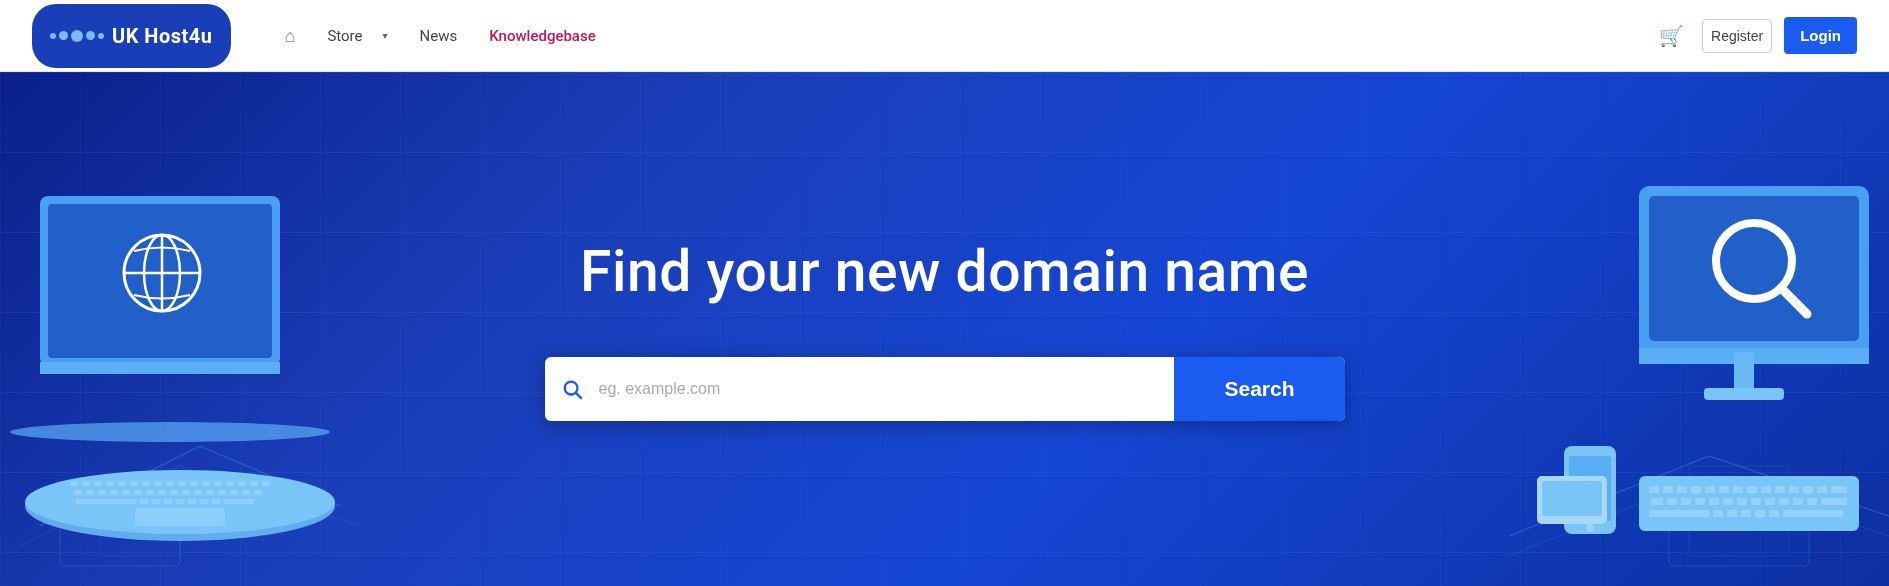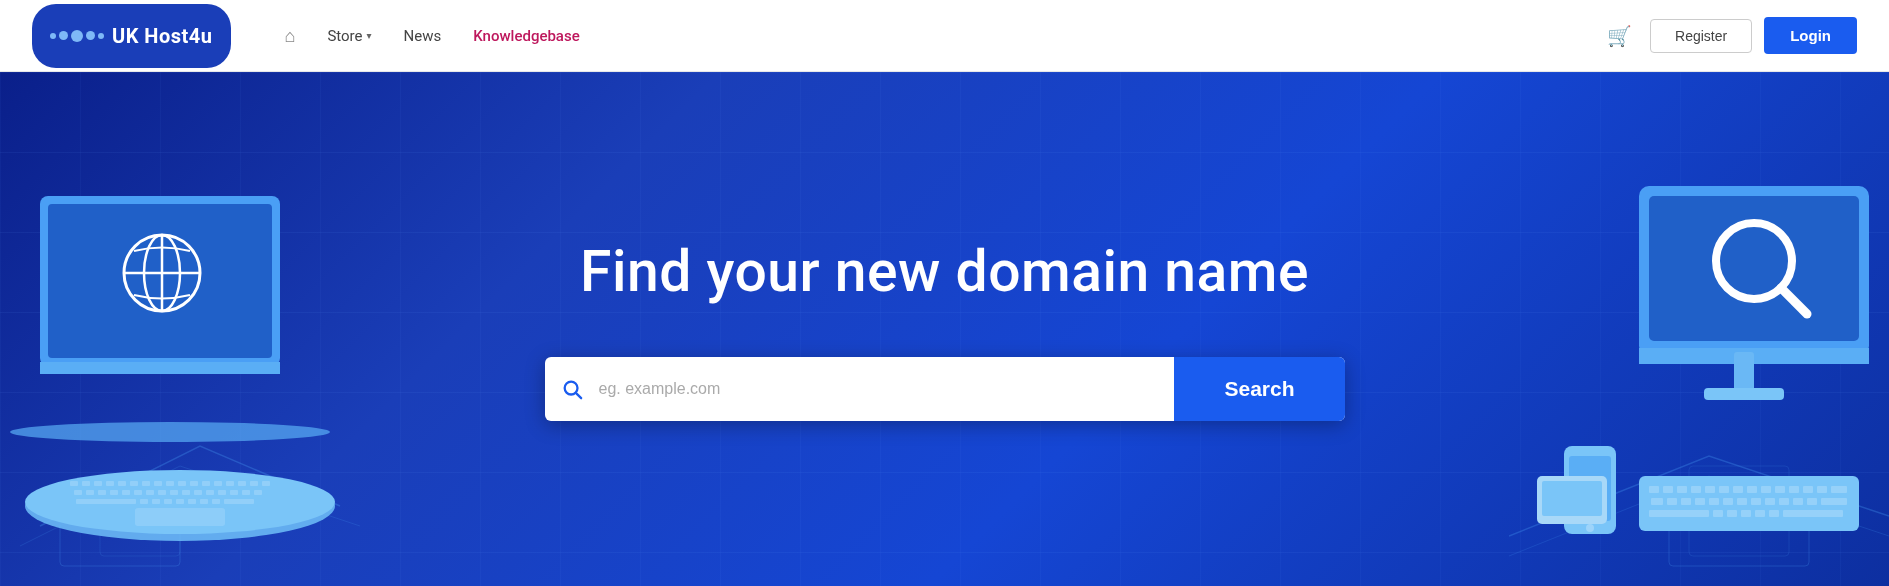--- a/index.html
+++ b/index.html
@@ -83,21 +83,21 @@
     }
 
     .nav-home-icon {
       color: #888;
       font-size: 18px;
     }
 
     .nav-store {
       display: flex;
       align-items: center;
-      gap: 4px;
+      gap: 20px;
     }
 
     .nav-chevron {
       font-size: 10px;
       color: #666;
     }
 
     .nav-news {
       color: #444;
     }
@@ -118,32 +118,32 @@
       color: #aaa;
       font-size: 20px;
       cursor: pointer;
       padding: 6px;
     }
 
     .btn-register {
       border: 1px solid #ccc;
       background: #fff;
       color: #444;
-      padding: 8px 24px;
+      padding: 8px 8px;
       border-radius: 4px;
       font-size: 14px;
       cursor: pointer;
       transition: background 0.15s;
     }
 
     .btn-login {
       background: #1a5cef;
       color: #fff;
       border: none;
-      padding: 10px 26px;
+      padding: 10px 16px;
       border-radius: 4px;
       font-size: 15px;
       font-weight: 600;
       cursor: pointer;
       transition: background 0.15s;
     }
 
     
     .hero {
       background: linear-gradient(135deg, #0a1f8a 0%, #1a3eb8 30%, #1546d4 60%, #0d2fa0 100%);

